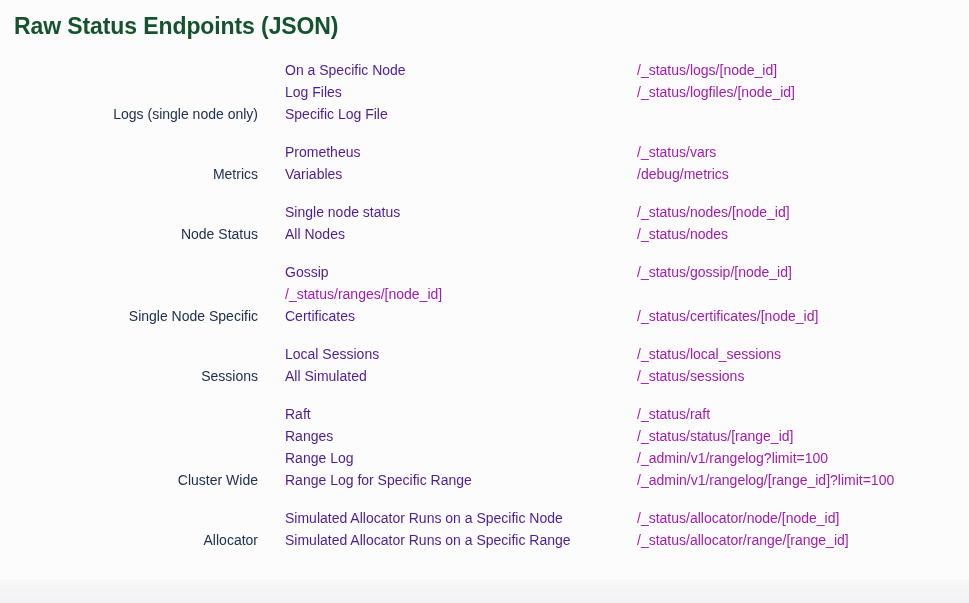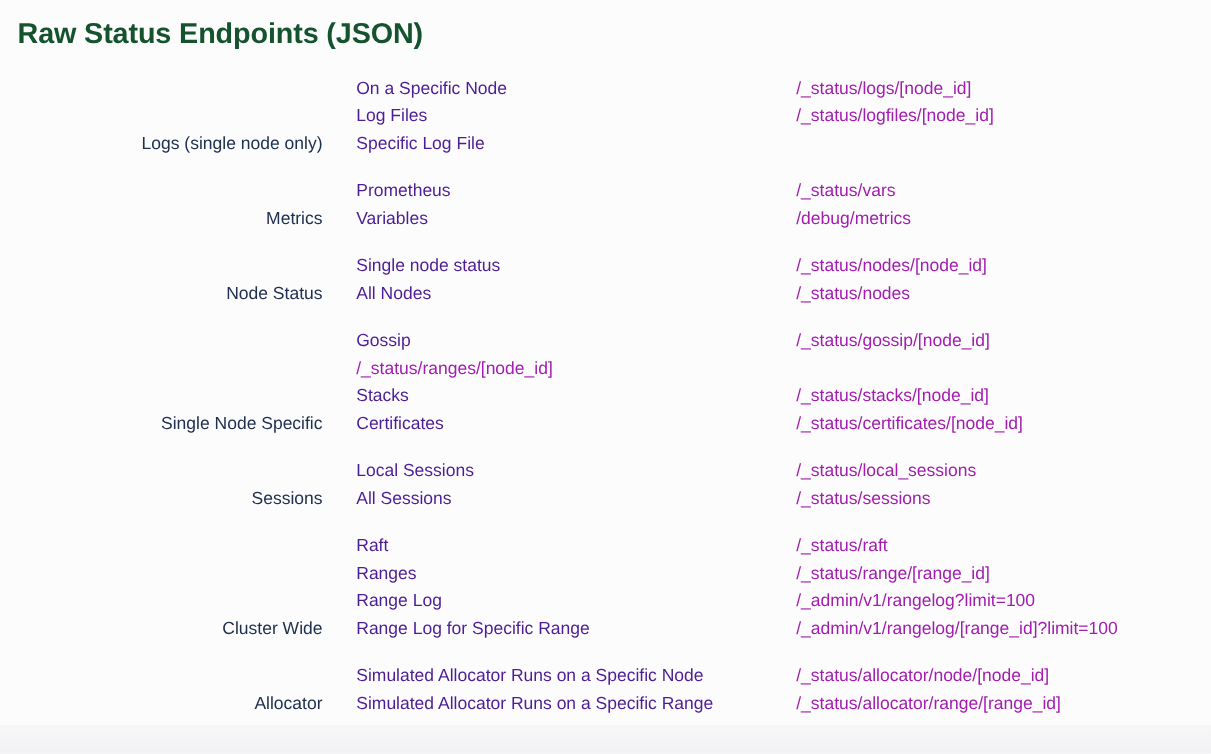--- a/index.html
+++ b/index.html
@@ -120,52 +120,48 @@
       <div class="cat">Single Node Specific</div>
       <div class="rows">
         <div class="row">
           <a class="lnk" href="#">Gossip</a>
           <div class="path">/_status/gossip/[node_id]</div>
         </div>
         <div class="row">
           <div class="path">/_status/ranges/[node_id]</div>
         </div>
         <div class="row">
-          <a class="lnk" href="#">Stacks</a>
-          <div class="path">/_status/stacks/[node_id]</div>
-        </div>
-        <div class="row">
           <a class="lnk" href="#">Certificates</a>
           <div class="path">/_status/certificates/[node_id]</div>
         </div>
       </div>
     </div>
     <div class="group">
       <div class="cat">Sessions</div>
       <div class="rows">
         <div class="row">
           <a class="lnk" href="#">Local Sessions</a>
           <div class="path">/_status/local_sessions</div>
         </div>
         <div class="row">
-          <a class="lnk" href="#">All Sessions</a>
+          <a class="lnk" href="#">All Simulated</a>
           <div class="path">/_status/sessions</div>
         </div>
       </div>
     </div>
     <div class="group">
       <div class="cat">Cluster Wide</div>
       <div class="rows">
         <div class="row">
           <a class="lnk" href="#">Raft</a>
           <div class="path">/_status/raft</div>
         </div>
         <div class="row">
           <a class="lnk" href="#">Ranges</a>
-          <div class="path">/_status/range/[range_id]</div>
+          <div class="path">/_status/status/[range_id]</div>
         </div>
         <div class="row">
           <a class="lnk" href="#">Range Log</a>
           <div class="path">/_admin/v1/rangelog?limit=100</div>
         </div>
         <div class="row">
           <a class="lnk" href="#">Range Log for Specific Range</a>
           <div class="path">/_admin/v1/rangelog/[range_id]?limit=100</div>
         </div>
       </div>

